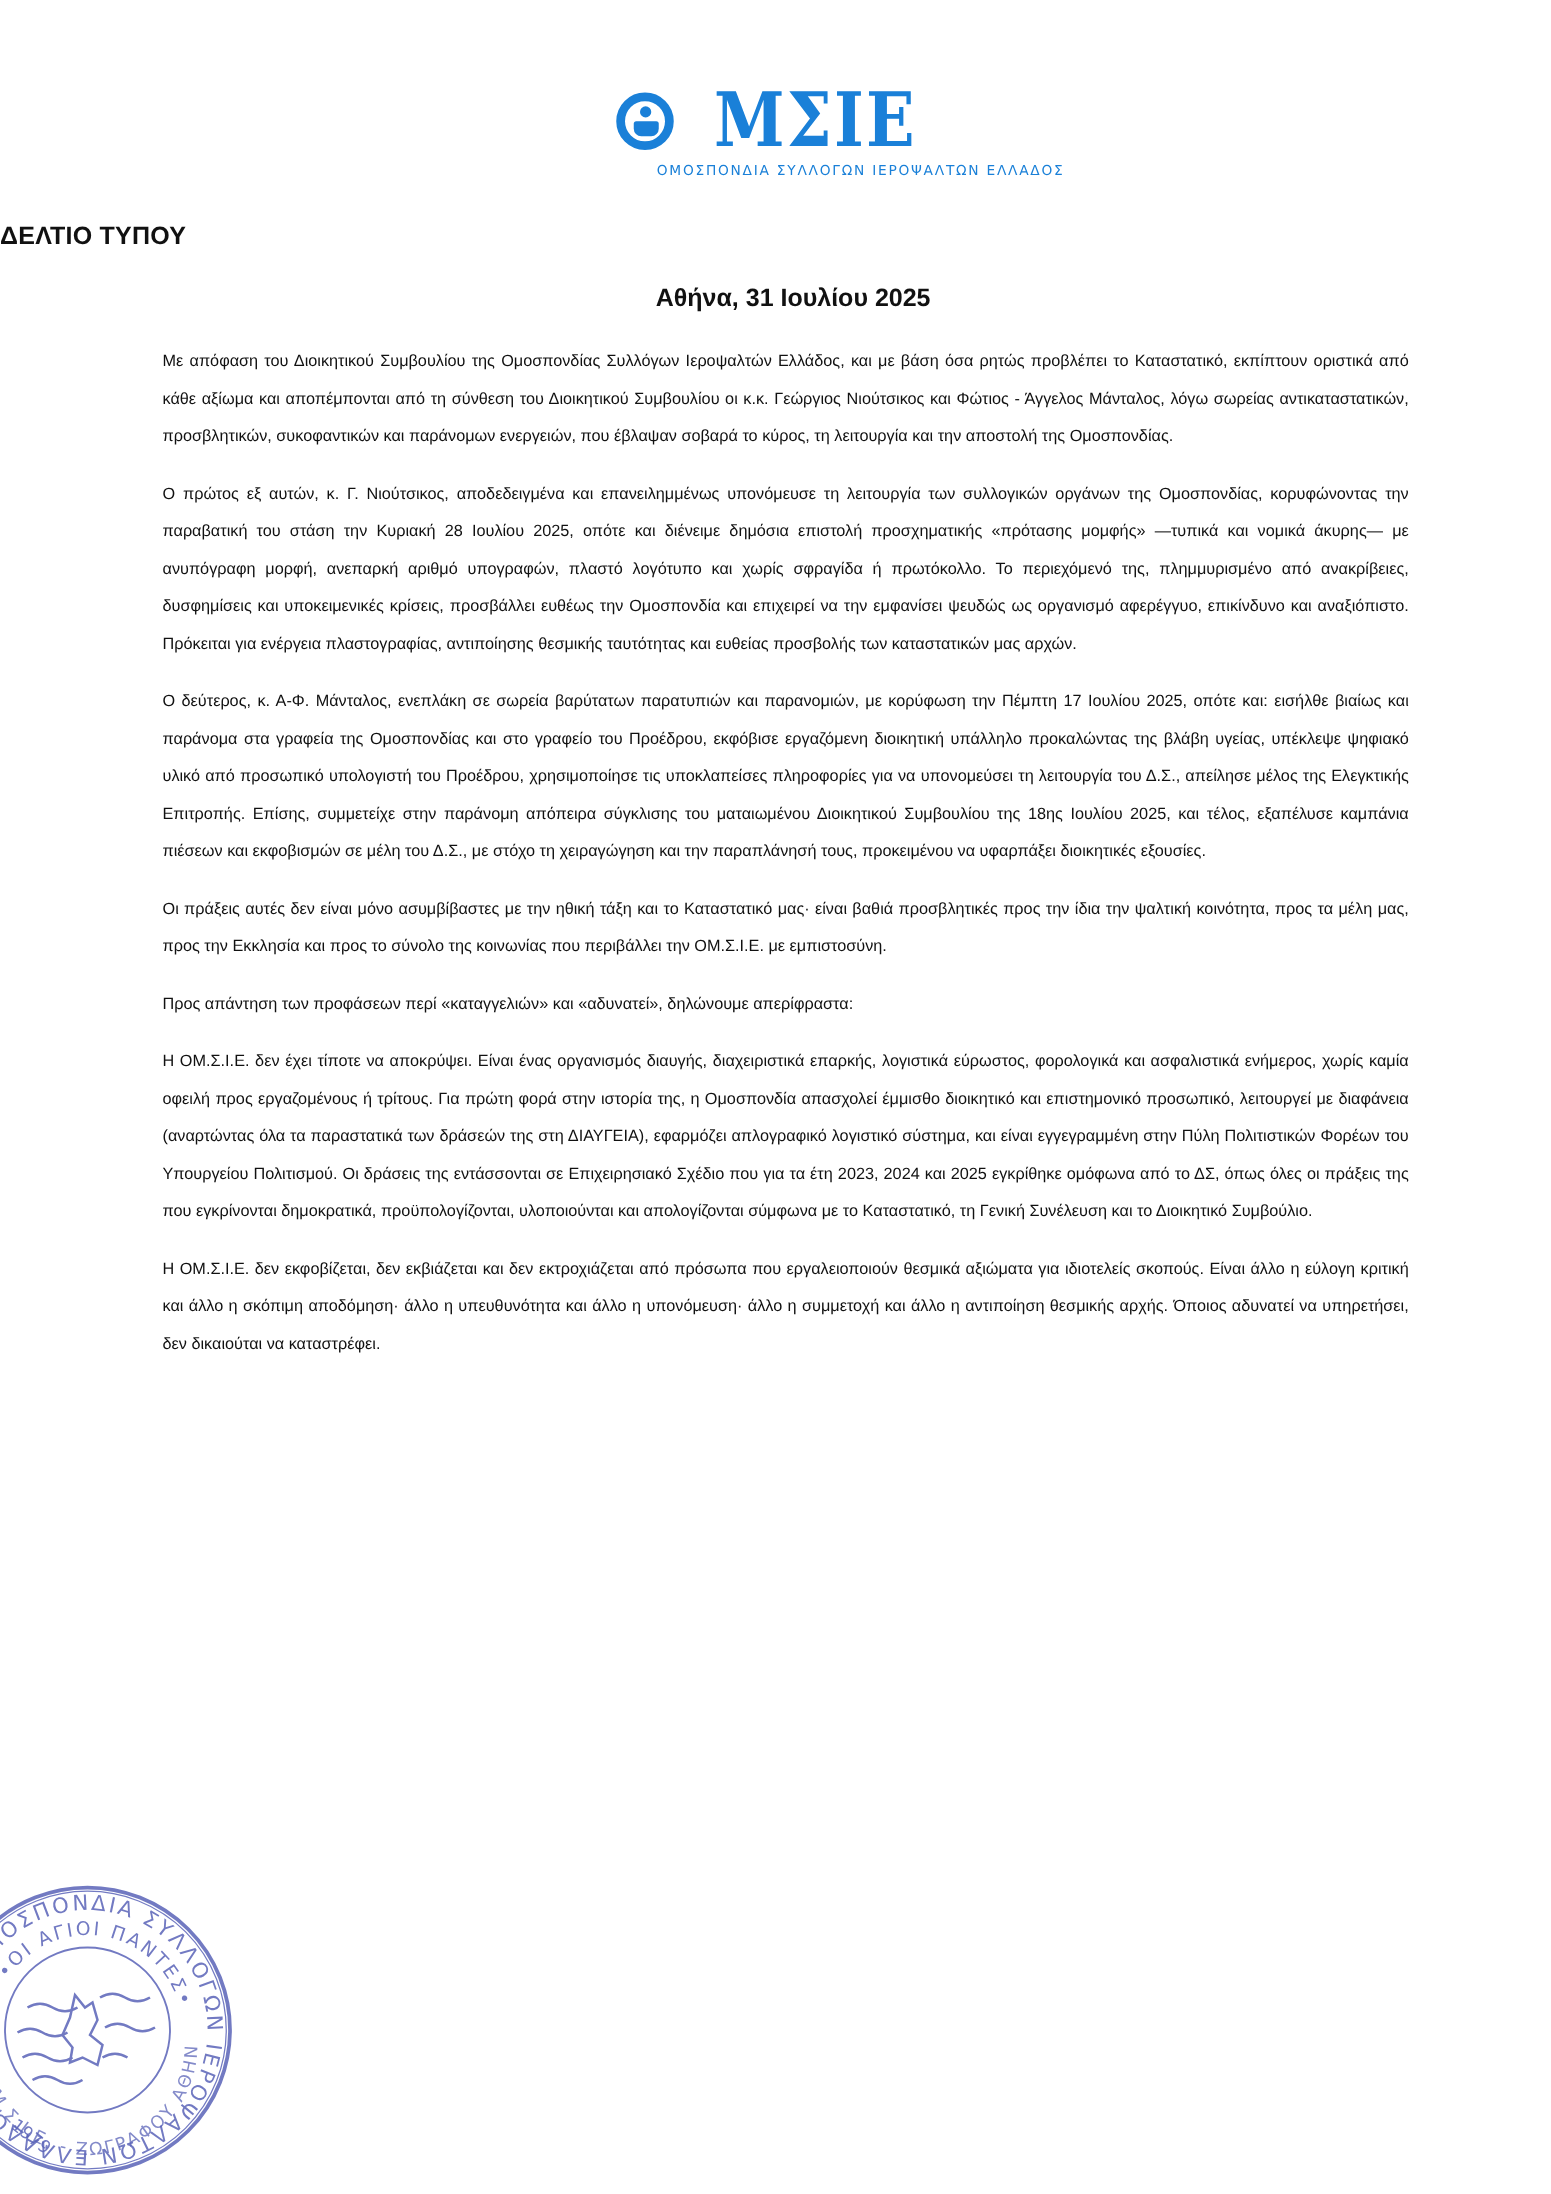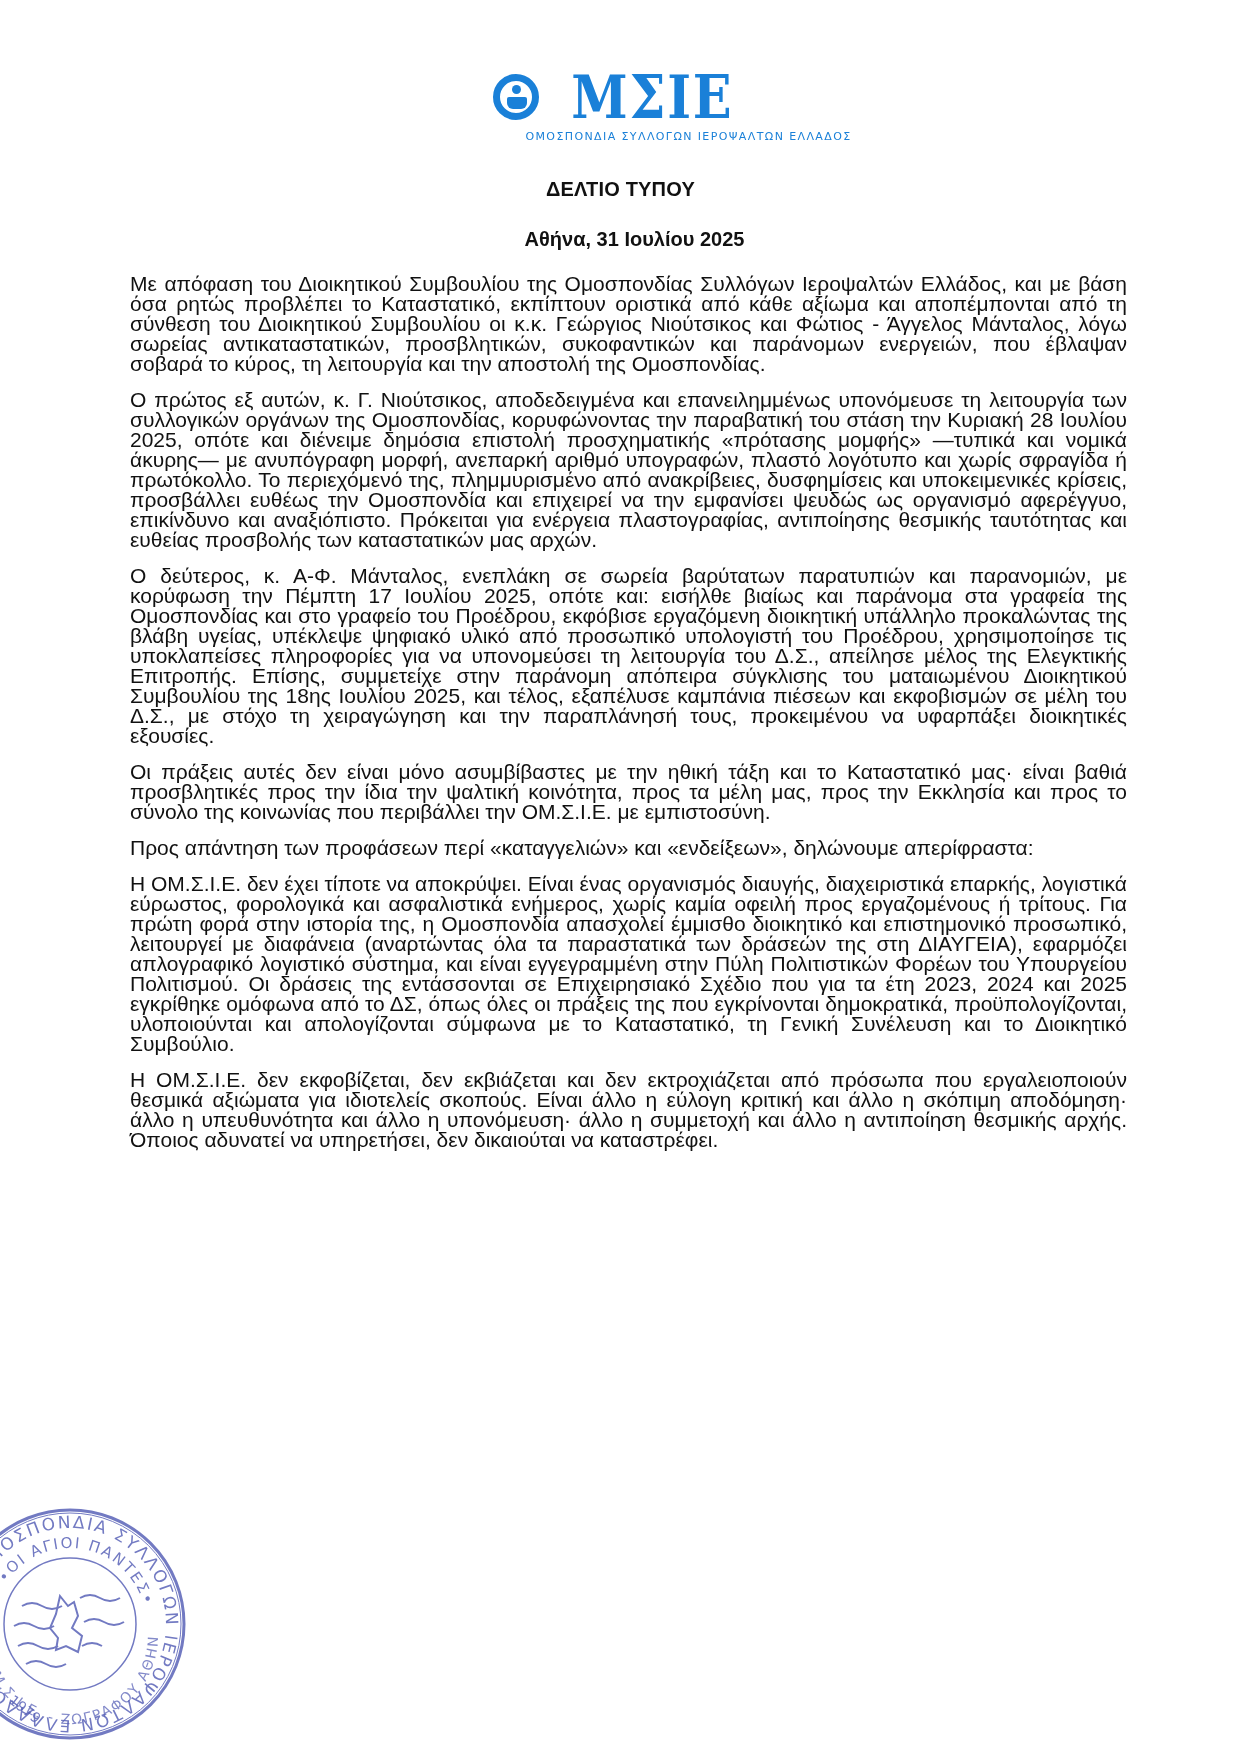--- a/index.html
+++ b/index.html
@@ -8,26 +8,26 @@
   .logo { position: absolute; left: 0; right: 0; top: 62px; text-align: center; }
   .logo-mark { display: inline-flex; align-items: flex-end; justify-content: center; gap: 18px; height: 66px; }
   .logo-circle { width: 46px; height: 46px; border: 7px solid #1a80d8; border-radius: 50%;
                  box-sizing: border-box; position: relative; margin-bottom: 8px; }
   .logo-circle .head { position: absolute; left: 12px; top: 4px; width: 9px; height: 9px; background: #1a80d8; border-radius: 50%; }
   .logo-circle .book { position: absolute; left: 7px; top: 16px; width: 20px; height: 12px; background: #1a80d8; border-radius: 2px 2px 6px 6px; }
   .logo-letters { font-family: "DejaVu Serif", serif; font-size: 60px; line-height: 62px; color: #1a80d8;
                   letter-spacing: 2px; font-weight: bold; transform: scaleX(0.85); display: inline-block; }
   .logo-sub { font-family: "DejaVu Sans", sans-serif; color: #1a80d8; font-size: 11px; letter-spacing: 1.4px;
               margin-top: 2px; padding-left: 136px; }
-  .title { position: absolute; left: 0; right: 0; top: 178px; text-align: center;
+  .title { position: absolute; left: 0; right: 0; top: 178px; 
            font-weight: bold; font-size: 20px; letter-spacing: 0.2px; }
   .date { position: absolute; left: 0; right: 0; top: 228px; text-align: center;
           font-weight: bold; font-size: 20px; padding-left: 28px; }
   .body { position: absolute; left: 130px; width: 997px; top: 274px; }
-  .body p { margin: 0 0 16px 0; font-size: 21px; line-height: 20px; text-align: justify; }
+  .body p { margin: 0 0 16px 0; font-size: 13px; line-height: 30px; text-align: justify; }
   .stamp { position: absolute; left: -48px; top: 1506px; width: 236px; height: 236px; }
 </style>
 </head>
 <body>
 
 <div class="logo">
   <div class="logo-mark">
     <span class="logo-circle">
       <span class="head"></span>
         <span class="book"></span>
@@ -38,21 +38,21 @@
 </div>
 
 <div class="title">ΔΕΛΤΙΟ ΤΥΠΟΥ</div>
 <div class="date">Αθήνα, 31 Ιουλίου 2025</div>
 
 <div class="body">
   <p>Με απόφαση του Διοικητικού Συμβουλίου της Ομοσπονδίας Συλλόγων Ιεροψαλτών Ελλάδος, και με βάση όσα ρητώς προβλέπει το Καταστατικό, εκπίπτουν οριστικά από κάθε αξίωμα και αποπέμπονται από τη σύνθεση του Διοικητικού Συμβουλίου οι κ.κ. Γεώργιος Νιούτσικος και Φώτιος - Άγγελος Μάνταλος, λόγω σωρείας αντικαταστατικών, προσβλητικών, συκοφαντικών και παράνομων ενεργειών, που έβλαψαν σοβαρά το κύρος, τη λειτουργία και την αποστολή της Ομοσπονδίας.</p>
   <p>Ο πρώτος εξ αυτών, κ. Γ. Νιούτσικος, αποδεδειγμένα και επανειλημμένως υπονόμευσε τη λειτουργία των συλλογικών οργάνων της Ομοσπονδίας, κορυφώνοντας την παραβατική του στάση την Κυριακή 28 Ιουλίου 2025, οπότε και διένειμε δημόσια επιστολή προσχηματικής «πρότασης μομφής» —τυπικά και νομικά άκυρης— με ανυπόγραφη μορφή, ανεπαρκή αριθμό υπογραφών, πλαστό λογότυπο και χωρίς σφραγίδα ή πρωτόκολλο. Το περιεχόμενό της, πλημμυρισμένο από ανακρίβειες, δυσφημίσεις και υποκειμενικές κρίσεις, προσβάλλει ευθέως την Ομοσπονδία και επιχειρεί να την εμφανίσει ψευδώς ως οργανισμό αφερέγγυο, επικίνδυνο και αναξιόπιστο. Πρόκειται για ενέργεια πλαστογραφίας, αντιποίησης θεσμικής ταυτότητας και ευθείας προσβολής των καταστατικών μας αρχών.</p>
   <p>Ο δεύτερος, κ. Α-Φ. Μάνταλος, ενεπλάκη σε σωρεία βαρύτατων παρατυπιών και παρανομιών, με κορύφωση την Πέμπτη 17 Ιουλίου 2025, οπότε και: εισήλθε βιαίως και παράνομα στα γραφεία της Ομοσπονδίας και στο γραφείο του Προέδρου, εκφόβισε εργαζόμενη διοικητική υπάλληλο προκαλώντας της βλάβη υγείας, υπέκλεψε ψηφιακό υλικό από προσωπικό υπολογιστή του Προέδρου, χρησιμοποίησε τις υποκλαπείσες πληροφορίες για να υπονομεύσει τη λειτουργία του Δ.Σ., απείλησε μέλος της Ελεγκτικής Επιτροπής. Επίσης, συμμετείχε στην παράνομη απόπειρα σύγκλισης του  ματαιωμένου Διοικητικού Συμβουλίου της 18ης Ιουλίου 2025, και τέλος, εξαπέλυσε καμπάνια πιέσεων και εκφοβισμών σε μέλη του Δ.Σ., με στόχο τη χειραγώγηση και την παραπλάνησή τους, προκειμένου να υφαρπάξει διοικητικές εξουσίες.</p>
   <p>Οι πράξεις αυτές δεν είναι μόνο ασυμβίβαστες με την ηθική τάξη και το Καταστατικό μας· είναι βαθιά προσβλητικές προς την ίδια την ψαλτική κοινότητα, προς τα μέλη μας, προς την Εκκλησία και προς το σύνολο της κοινωνίας που περιβάλλει την ΟΜ.Σ.Ι.Ε. με εμπιστοσύνη.</p>
-  <p>Προς απάντηση των προφάσεων περί «καταγγελιών» και «ενδείξεων», δηλώνουμε απερίφραστα:</p>
+  <p>Προς απάντηση των προφάσεων περί «καταγγελιών» και «αδυνατεί», δηλώνουμε απερίφραστα:</p>
   <p>Η ΟΜ.Σ.Ι.Ε. δεν έχει τίποτε να αποκρύψει. Είναι ένας οργανισμός διαυγής, διαχειριστικά επαρκής, λογιστικά εύρωστος, φορολογικά και ασφαλιστικά ενήμερος, χωρίς καμία οφειλή προς εργαζομένους ή τρίτους. Για πρώτη φορά στην ιστορία της, η Ομοσπονδία απασχολεί έμμισθο διοικητικό και επιστημονικό προσωπικό, λειτουργεί με διαφάνεια (αναρτώντας όλα τα παραστατικά των δράσεών της στη ΔΙΑΥΓΕΙΑ), εφαρμόζει απλογραφικό λογιστικό σύστημα, και είναι εγγεγραμμένη στην Πύλη Πολιτιστικών Φορέων του Υπουργείου Πολιτισμού. Οι δράσεις της εντάσσονται σε Επιχειρησιακό Σχέδιο που για τα έτη 2023, 2024 και 2025 εγκρίθηκε ομόφωνα από το ΔΣ, όπως όλες οι πράξεις της που εγκρίνονται δημοκρατικά, προϋπολογίζονται, υλοποιούνται και απολογίζονται σύμφωνα με το Καταστατικό, τη Γενική Συνέλευση και το Διοικητικό Συμβούλιο.</p>
   <p>Η ΟΜ.Σ.Ι.Ε. δεν εκφοβίζεται, δεν εκβιάζεται και δεν εκτροχιάζεται από πρόσωπα που εργαλειοποιούν θεσμικά αξιώματα για ιδιοτελείς σκοπούς. Είναι άλλο η εύλογη κριτική και άλλο η σκόπιμη αποδόμηση· άλλο η υπευθυνότητα και άλλο η υπονόμευση· άλλο η συμμετοχή και άλλο η αντιποίηση θεσμικής αρχής. Όποιος αδυνατεί να υπηρετήσει, δεν δικαιούται να καταστρέφει.</p>
 </div>
 
 <svg class="stamp" viewBox="0 0 236 236" xmlns="http://www.w3.org/2000/svg">
   <defs>
     <path id="outerArc" d="M 118,118 m -96,0 a 96,96 0 1,1 192,0 a 96,96 0 1,1 -192,0"></path>
     <path id="innerArc" d="M 118,118 m -76,0 a 76,76 0 1,1 152,0"></path>
     <path id="bottomArc" d="M 30,130 a 88,88 0 0,0 176,0"></path>
   </defs>

